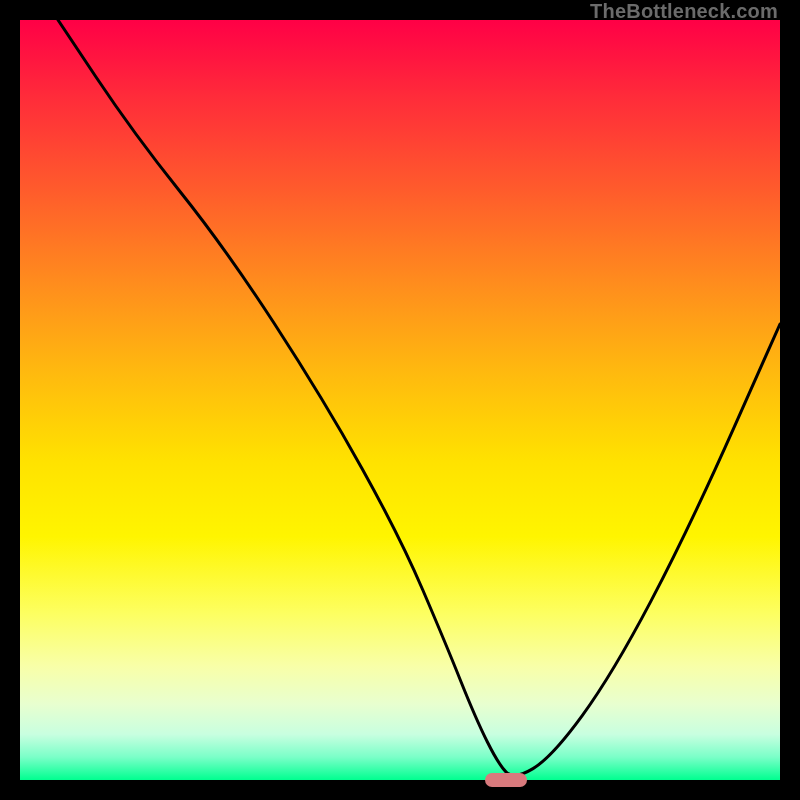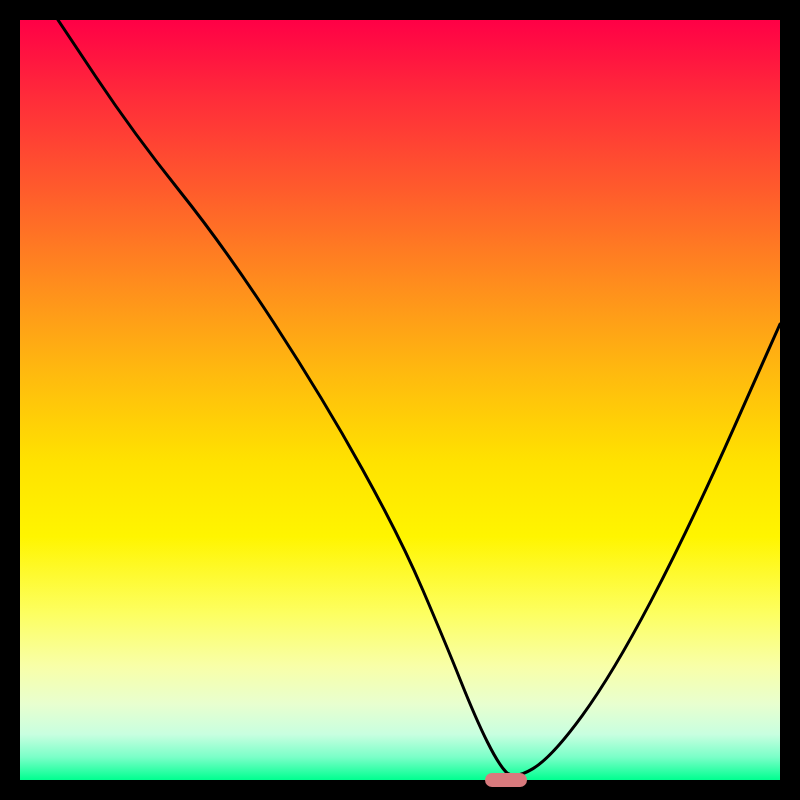--- a/index.html
+++ b/index.html
@@ -68,13 +68,14 @@
 
 <div class="chart-container">
   <div class="plot-area"></div>
 
   <svg class="curve" viewBox="0 0 760 760" preserveAspectRatio="none">
     <path id="curve-path" d="M 38.0 0.0 Q 38.0 0.0 76.0 57.0 Q 114.0 114.0 159.6 171.0 Q 205.2 228.0 254.6 304.0 Q 304.0 380.0 342.0 448.4 Q 380.0 516.8 402.8 570.0 Q 425.6 623.2 440.8 661.2 Q 456.0 699.2 467.4 722.0 Q 478.8 744.8 486.4 752.4 Q 494.0 760.0 513.0 748.6 Q 532.0 737.2 562.4 695.4 Q 592.8 653.6 630.8 581.4 Q 668.8 509.2 714.4 406.6 T 760.0 304.0" fill="none" stroke="#000" stroke-width="3" stroke-linecap="round"></path>
   </svg>
 
   <div class="marker" id="marker" style="left: 506.4px; top: 780px; background: rgb(216, 122, 125);"></div>
 
+  <div class="watermark">TheBottleneck.com</div>
 </div>
 
 </body></html>

